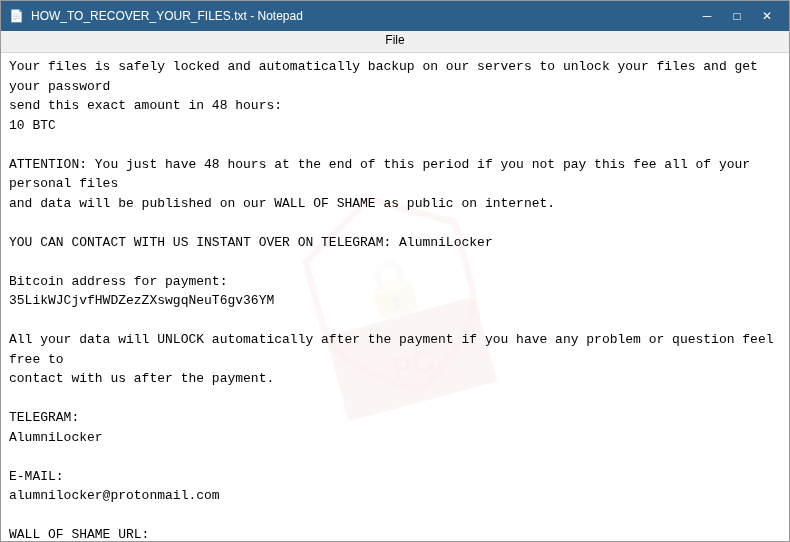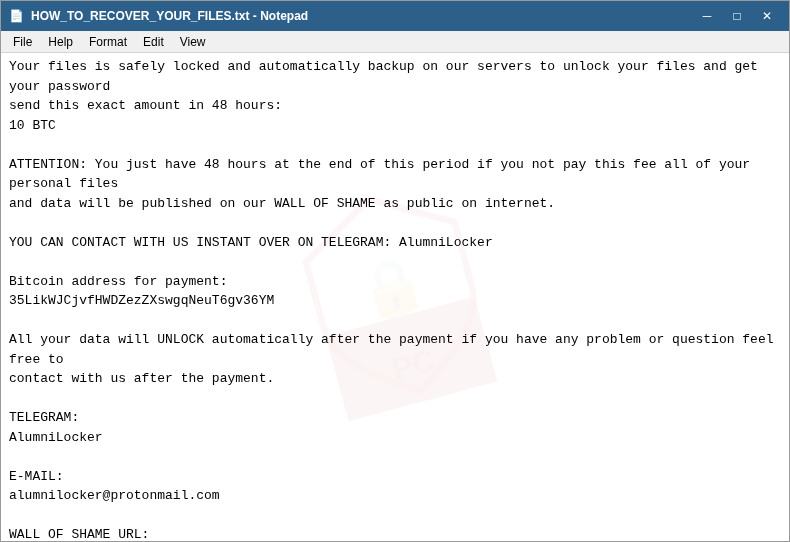--- a/index.html
+++ b/index.html
@@ -53,21 +53,21 @@
       height: 16px;
       display: flex;
       align-items: center;
       justify-content: center;
       font-size: 12px;
     }
 
     .title-bar-text {
       font-family: 'Segoe UI', Arial, sans-serif;
       font-size: 12px;
-      font-weight: bold;
+      font-weight: normal;
     }
 
     .title-bar-controls {
       display: flex;
       gap: 2px;
     }
 
     .title-bar-btn {
       width: 28px;
       height: 20px;
@@ -84,20 +84,21 @@
 
     
     .menu-bar {
       background: #f0f0f0;
       border-bottom: 1px solid #d4d4d4;
       height: 22px;
       display: flex;
       align-items: center;
       padding: 0 4px;
       flex-shrink: 0;
+      flex-direction: column;
     }
 
     .menu-item {
       padding: 2px 8px;
       font-family: 'Segoe UI', Arial, sans-serif;
       font-size: 12px;
       cursor: pointer;
       height: 100%;
       display: flex;
       align-items: center;

